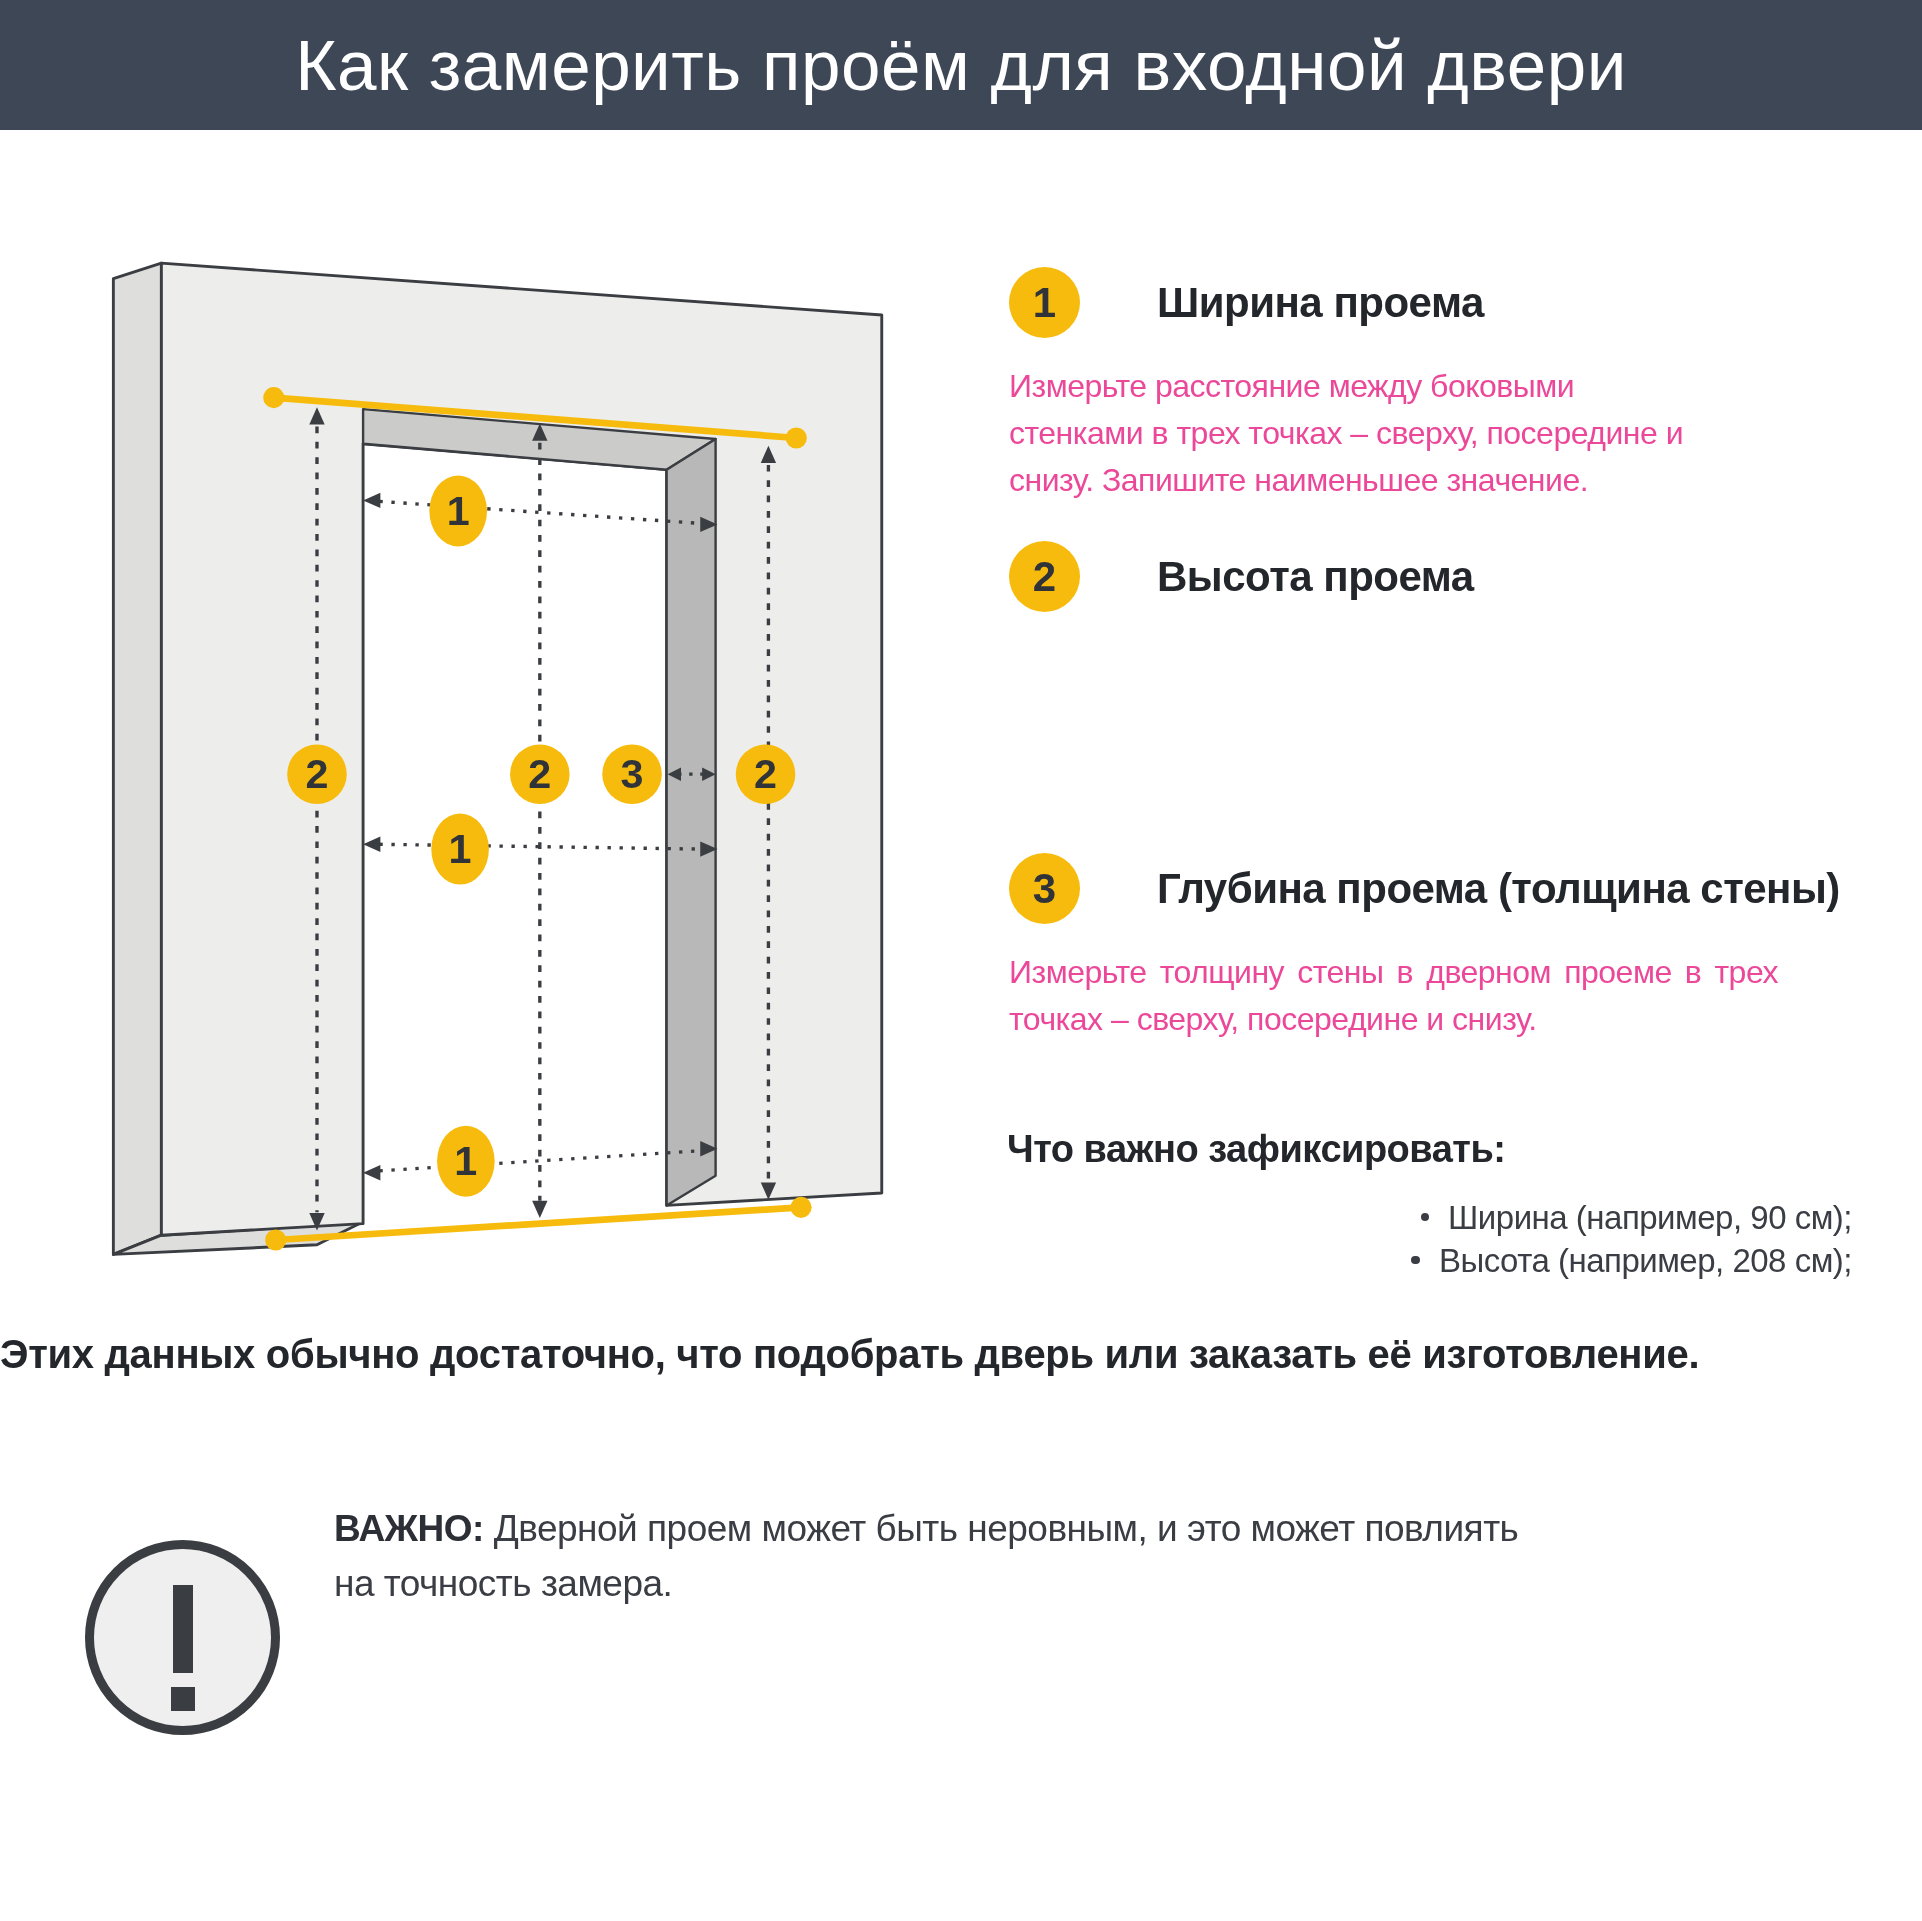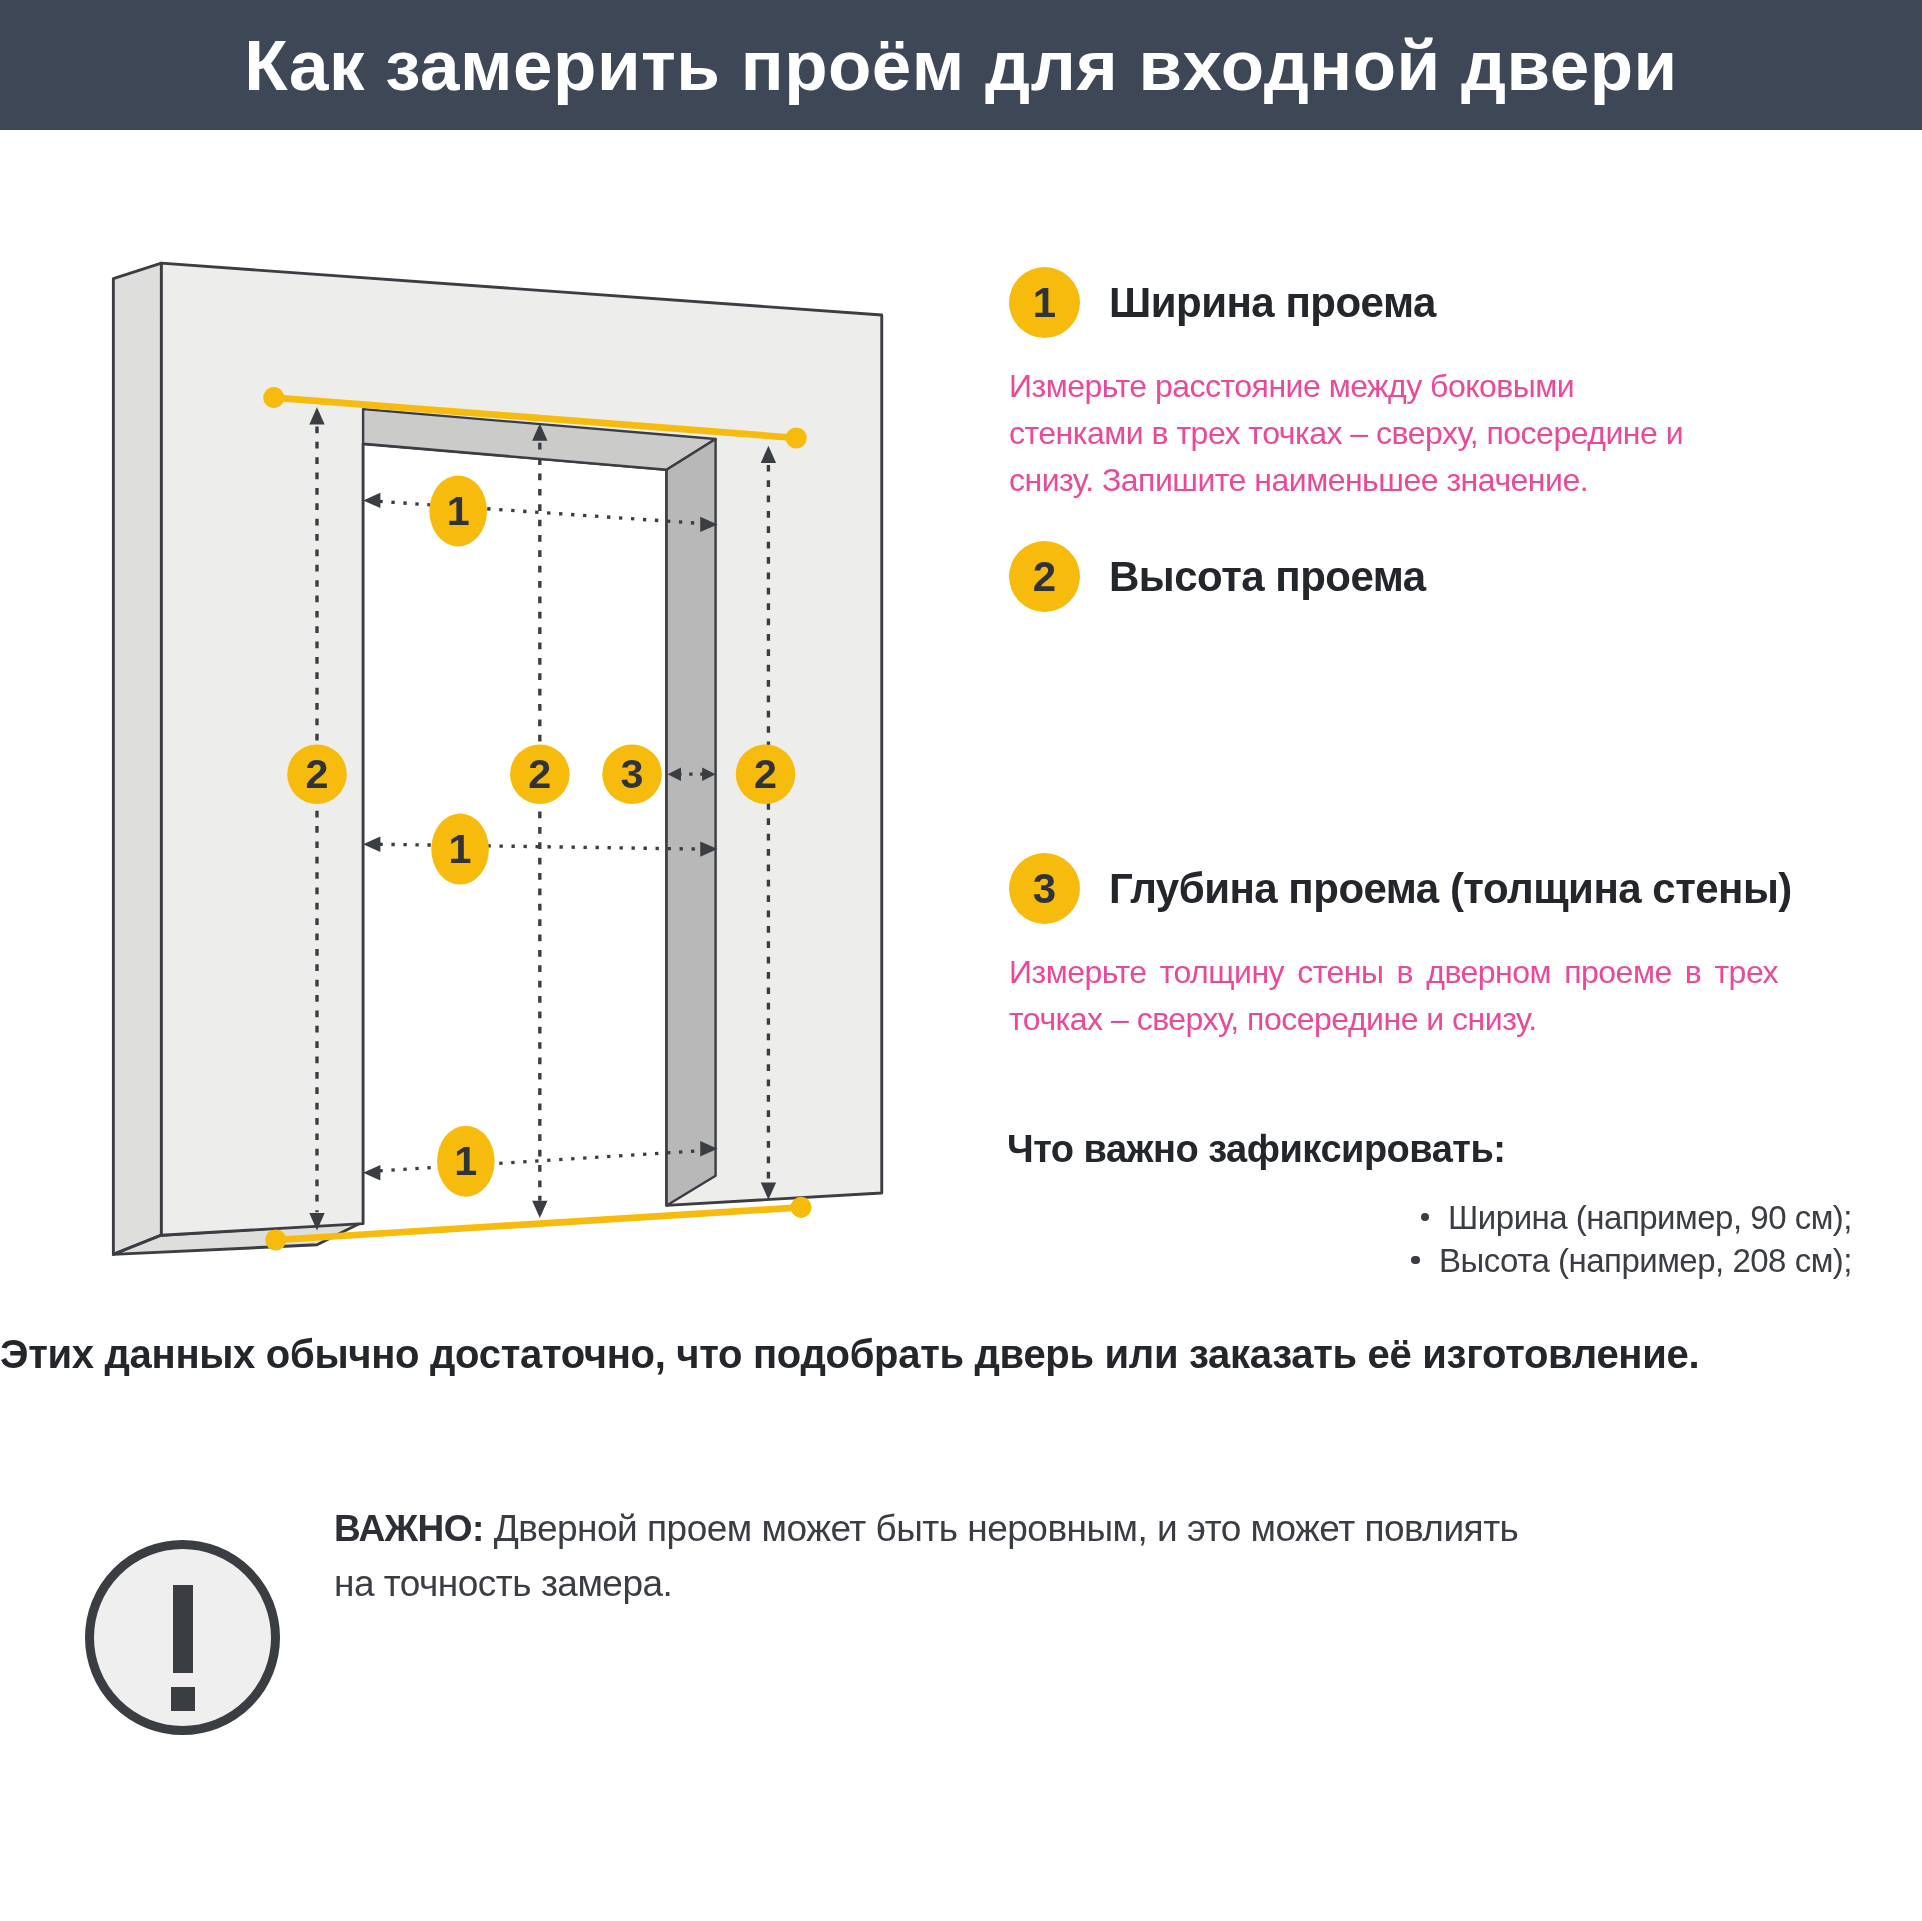--- a/index.html
+++ b/index.html
@@ -5,31 +5,31 @@
   html,body{margin:0;padding:0;}
   body{
     width:1922px;height:1921px;position:relative;background:#ffffff;
     font-family:"Liberation Sans","DejaVu Sans",sans-serif;color:#3a3d43;overflow:hidden;
   }
   .header{
     position:absolute;left:0;top:0;width:1922px;height:130px;background:#3e4756;
     display:flex;align-items:center;justify-content:center;
   }
   .header h1{
-    margin:0;color:#ffffff;font-size:71px;font-weight:bold;letter-spacing:0.5px;white-space:nowrap;
+    margin:0;color:#ffffff;font-size:71px;font-weight:normal;letter-spacing:0.5px;white-space:nowrap;
   }
   .illus{position:absolute;left:0;top:0;width:1922px;height:1921px;pointer-events:none;}
   .section{position:absolute;left:1009px;width:845px;}
   .sec-head{display:flex;align-items:center;gap:29px;}
   .num-badge{
     width:71px;height:71px;border-radius:50%;background:#f7bb0d;flex:0 0 auto;
     display:flex;align-items:center;justify-content:center;
     font-size:42px;font-weight:bold;color:#303439;
   }
-  .sec-title{font-size:42px;font-weight:bold;color:#23262b;letter-spacing:-0.5px;}
+  .sec-title{font-size:42px;font-weight:bold;color:#23262b;letter-spacing:-0.5px;margin-left:48px;}
   .sec-body{
     margin-top:25px;font-size:32px;line-height:47px;color:#ec4899;letter-spacing:-0.5px;
   }
   .body-w1{width:692px;}
   .body-j{width:769px;text-align:justify;}
   .checklist{position:absolute;left:1007px;top:1128px;width:845px;}
   .checklist h3{margin:0 0 25px 0;font-size:38px;font-weight:bold;color:#23262b;letter-spacing:-0.5px;}
   .checklist ul{list-style:none;margin:0;padding:0;}
   .checklist li{display:flex;align-items:baseline;font-size:33px;line-height:43px;color:#3a3d43;letter-spacing:-0.5px;justify-content:flex-end;}
   .bullet-dot{width:8.6px;height:8.6px;border-radius:50%;background:#3a3d43;flex:0 0 auto;margin:0 19px 0 13.4px;position:relative;top:-7.7px;}

